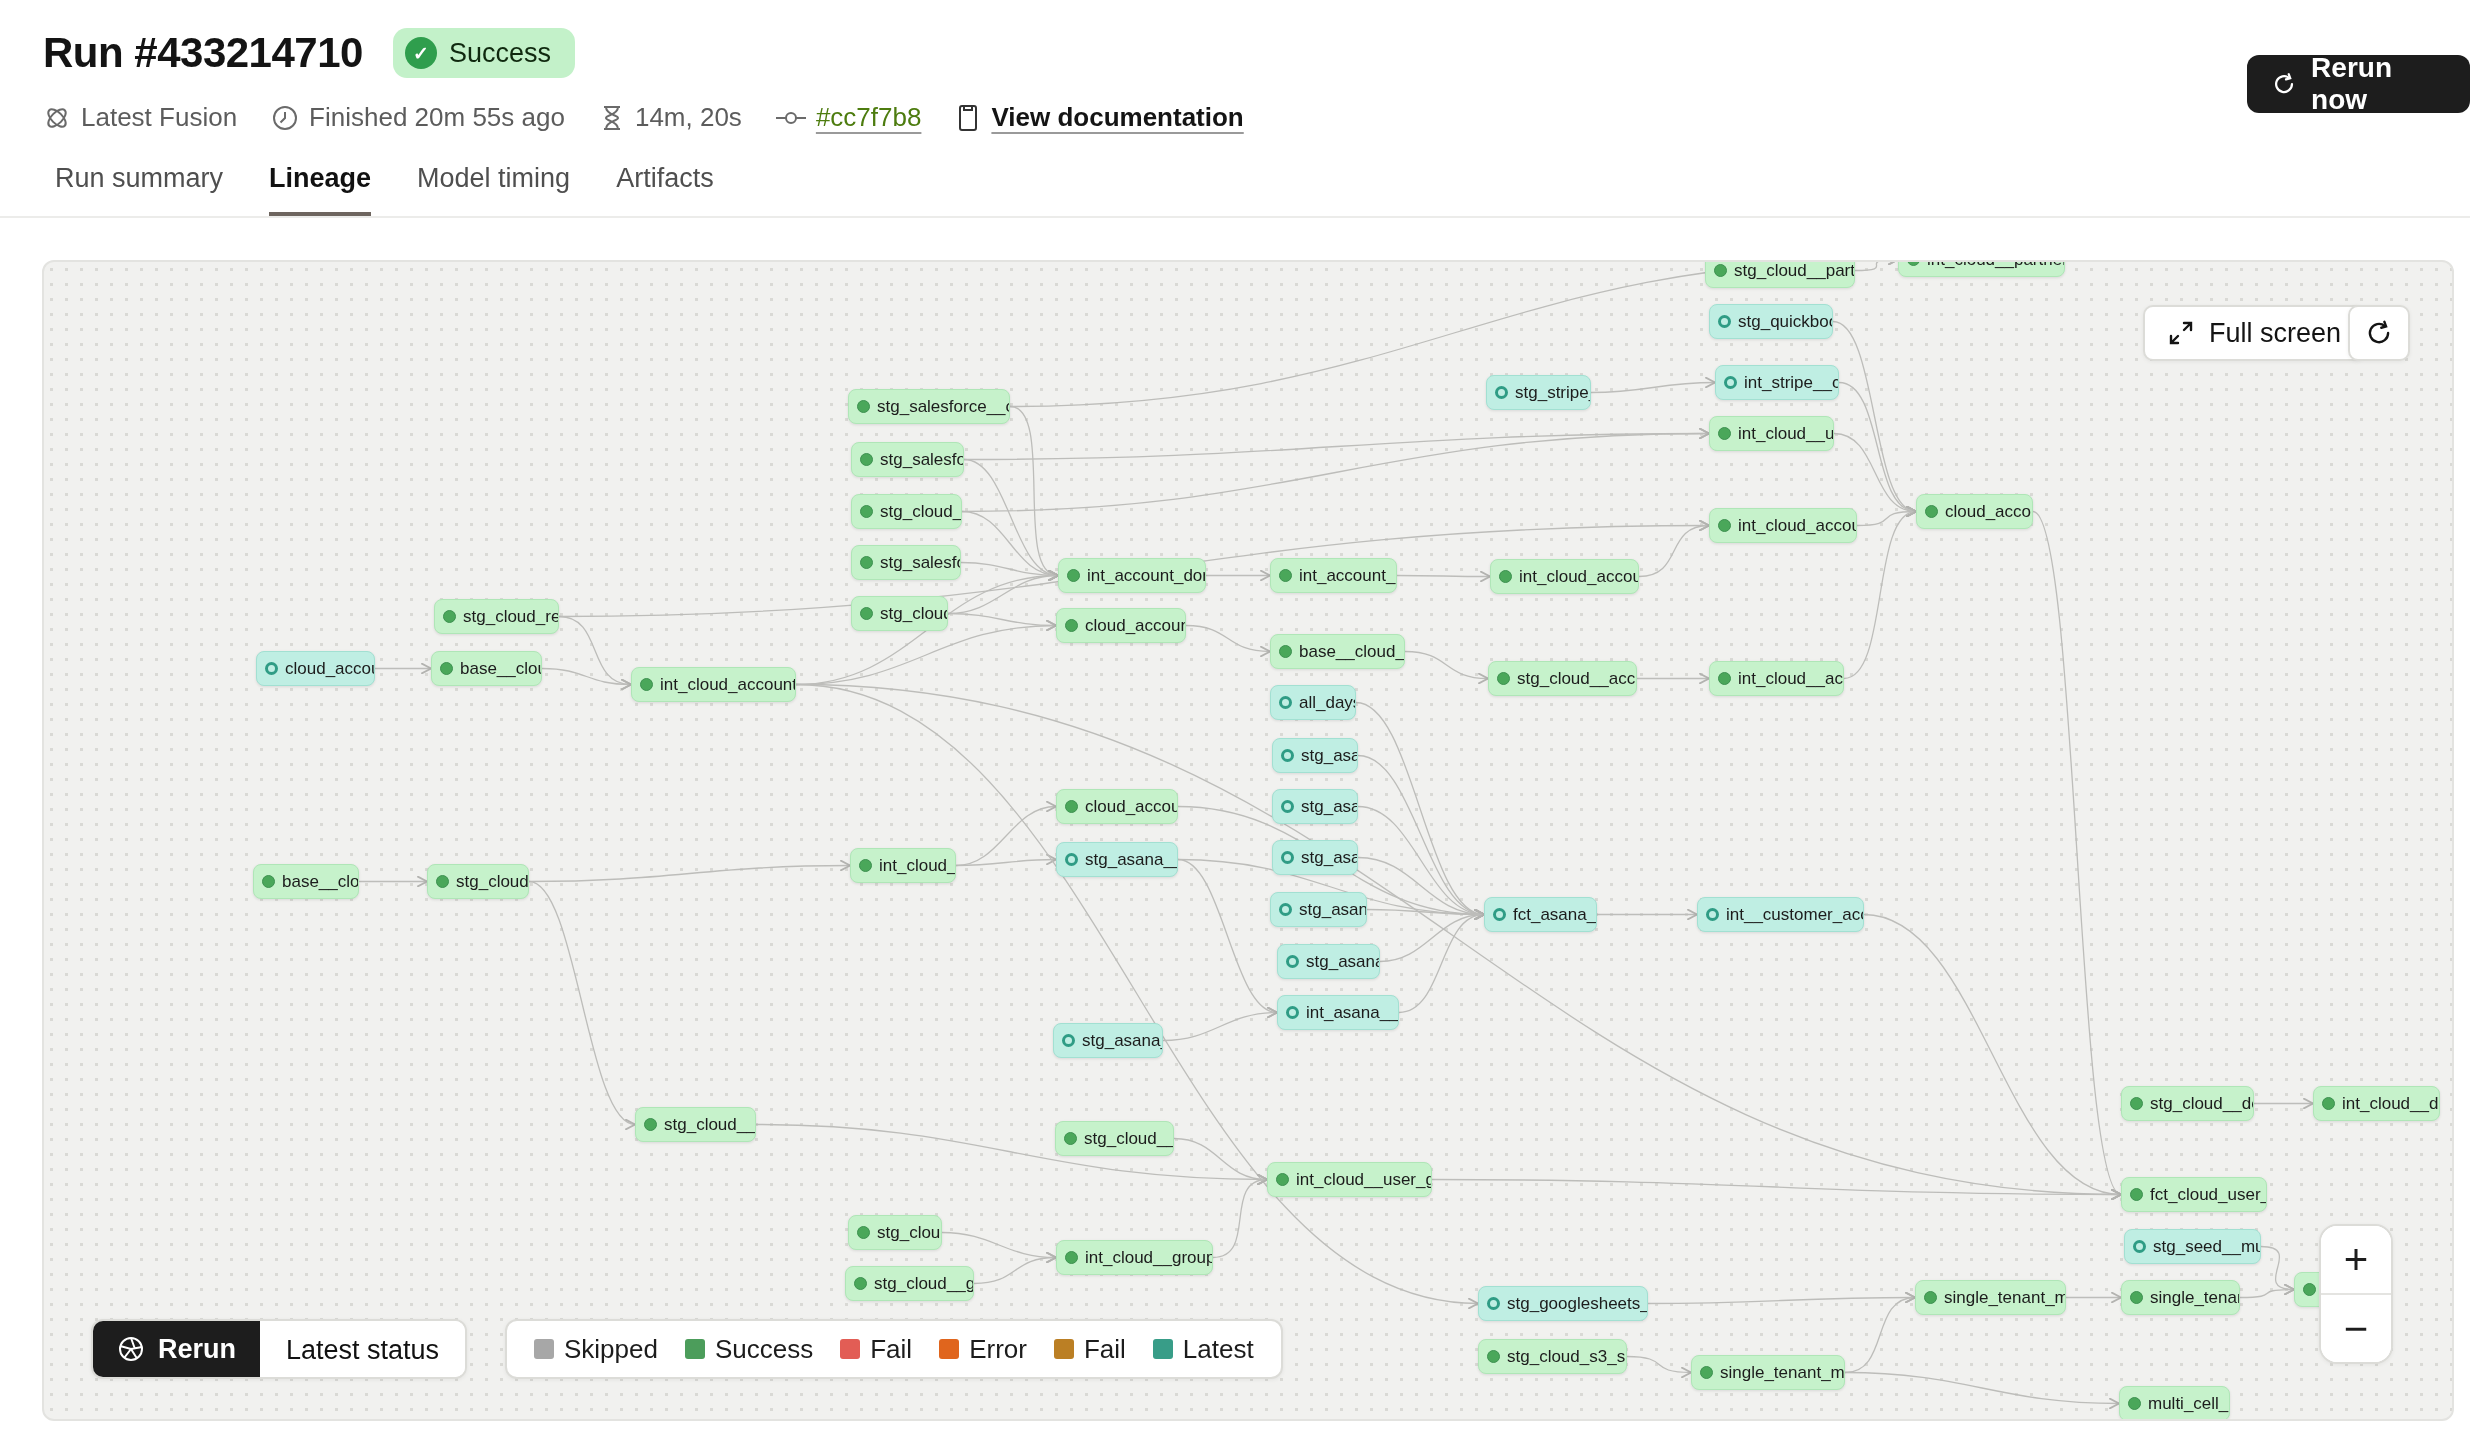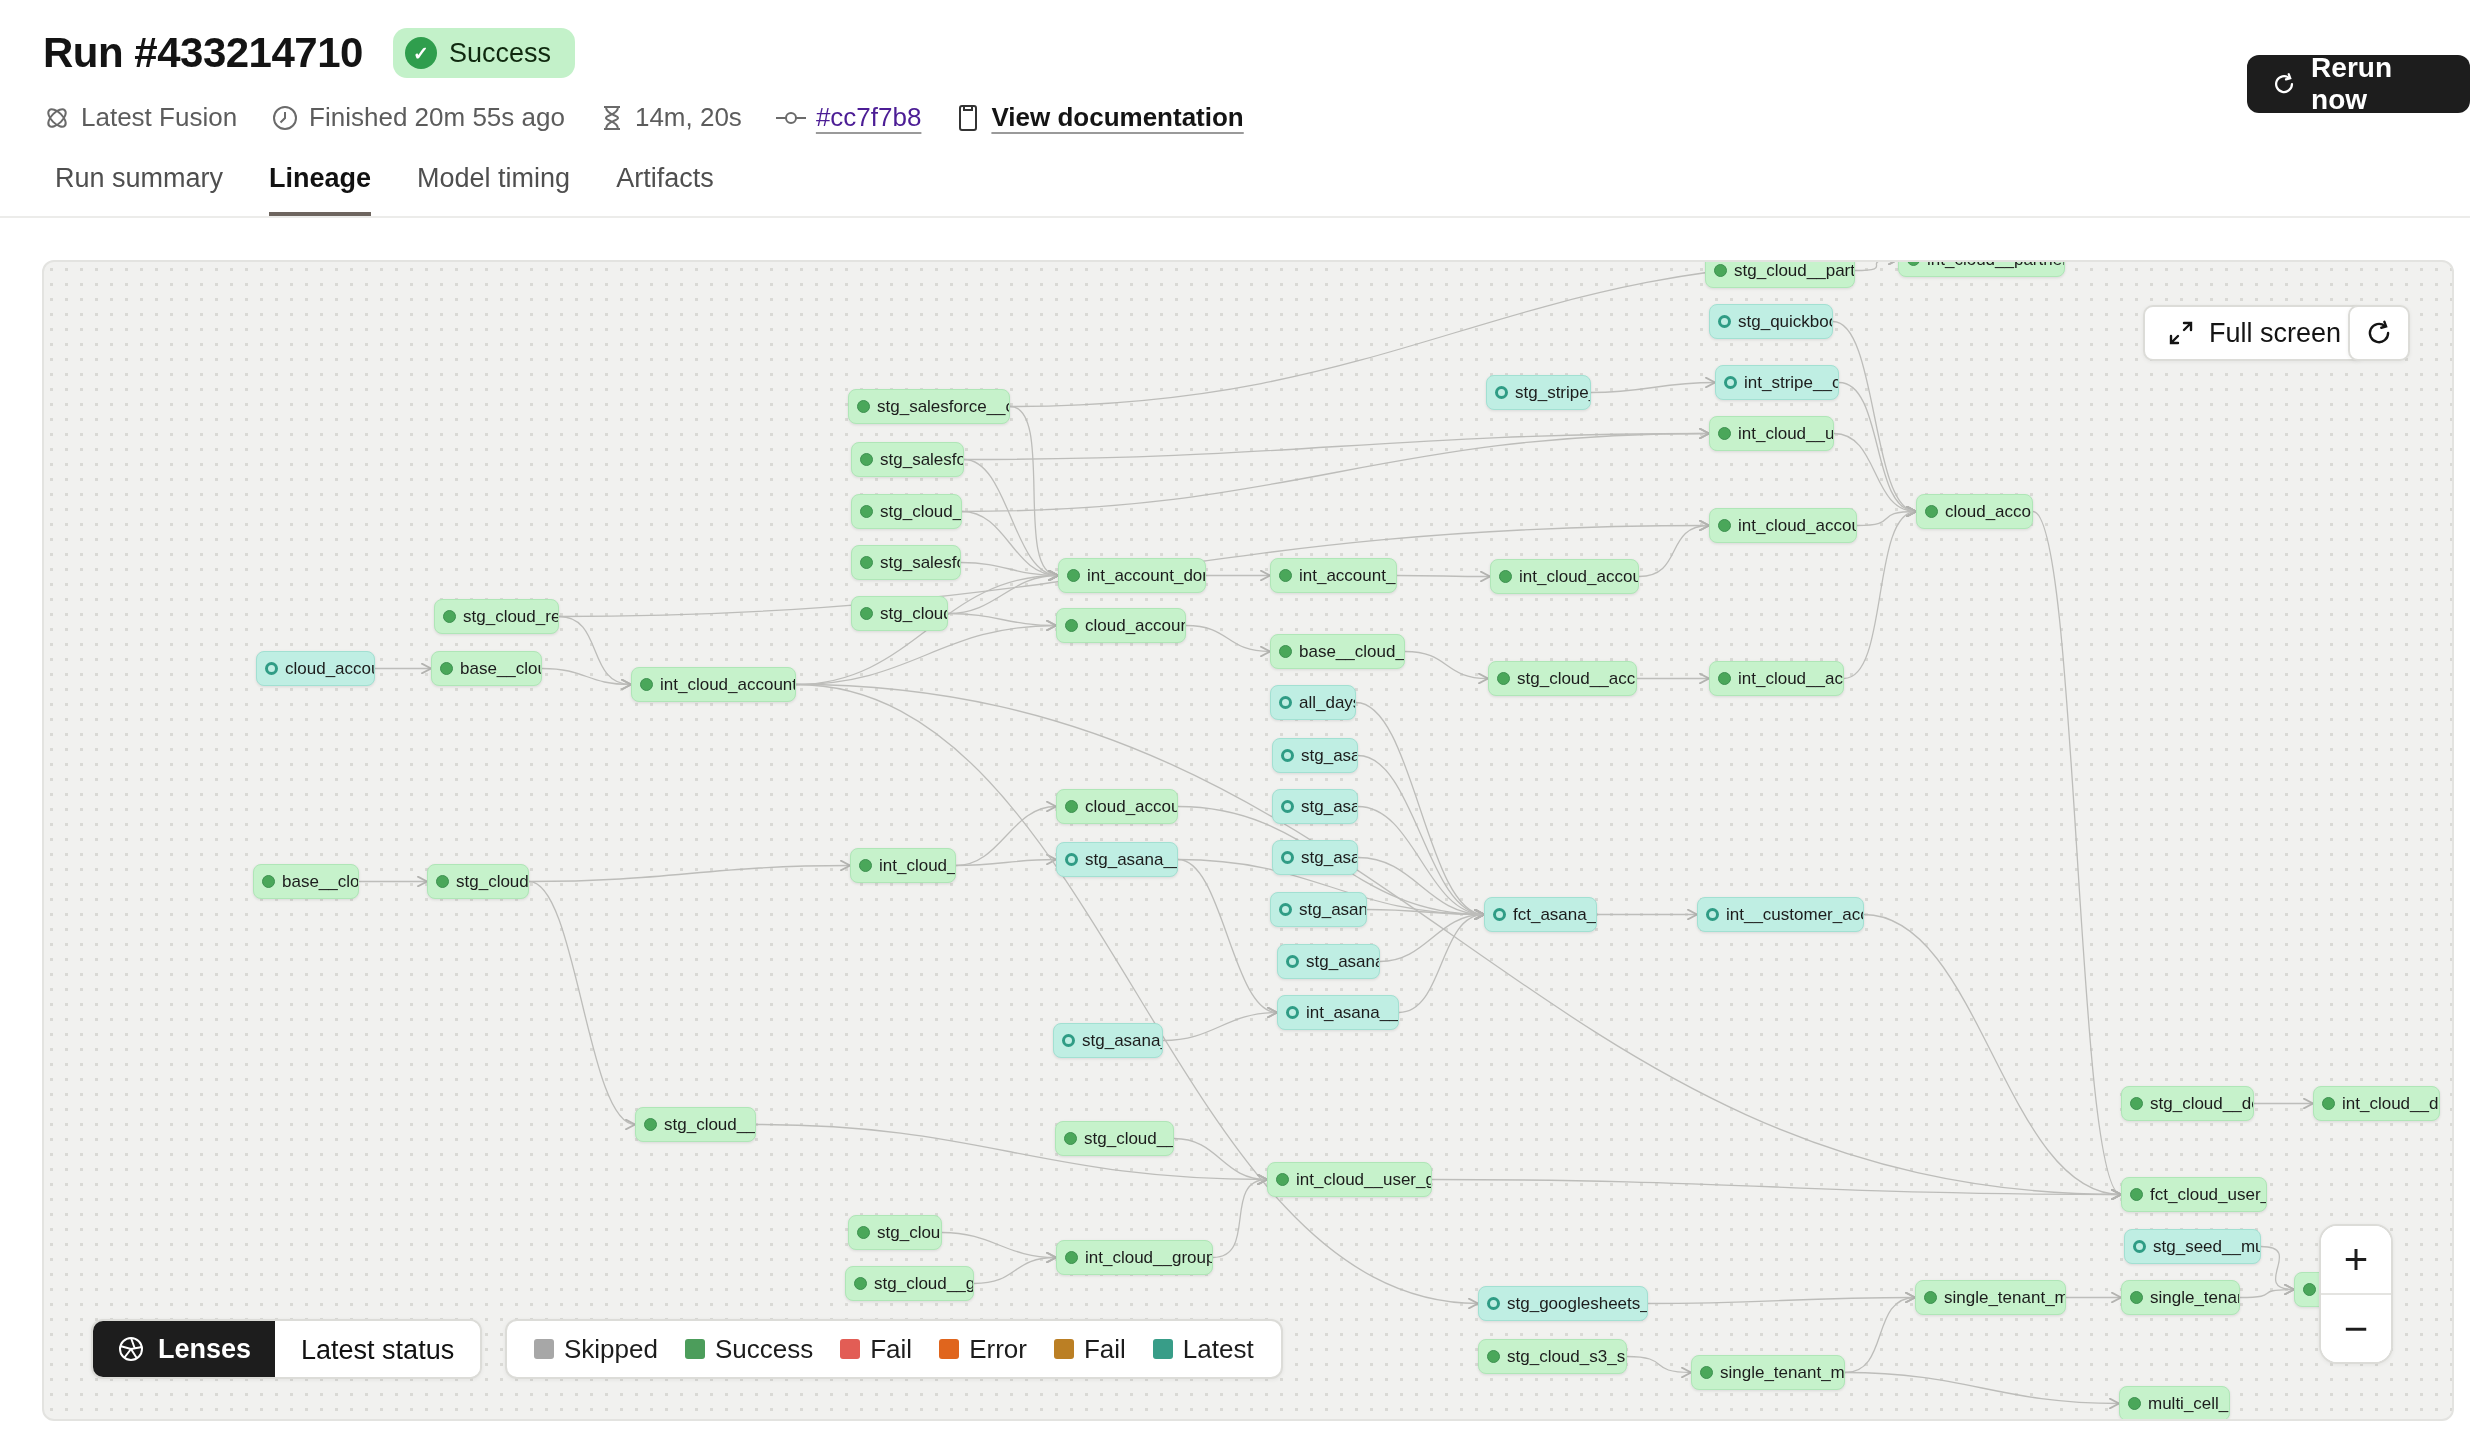--- a/index.html
+++ b/index.html
@@ -7,21 +7,21 @@
 
   
   .header { position:absolute; left:0; top:0; width:100%; }
   .title-row { display:flex; align-items:center; gap:30px; padding:28px 8px 0 43px; }
   .page-title { font-size:42px; font-weight:700; letter-spacing:-0.5px; color:#141414; }
   .status-badge { display:inline-flex; align-items:center; gap:12px; background:#c3f1c9; border-radius:14px; padding:9px 24px 9px 12px; font-size:27px; font-weight:500; color:#10290f; }
   .badge-check { width:32px; height:32px; border-radius:50%; background:#2f9e4d; color:#fff; display:flex; align-items:center; justify-content:center; font-size:19px; font-weight:700; }
   .meta-row { display:flex; align-items:center; gap:34px; padding:24px 0 0 43px; font-size:26px; color:#5c5c5c; }
   .meta-item { display:flex; align-items:center; gap:10px; }
   .meta-item svg { display:block; }
-  .commit-link { color:#4c1d95; text-decoration:underline; text-underline-offset:6px; text-decoration-color:#9a9a9a; cursor:pointer; }
+  .commit-link { color:#4d7c0f; text-decoration:underline; text-underline-offset:6px; text-decoration-color:#9a9a9a; cursor:pointer; }
   .docs-link { color:#141414; font-weight:700; text-decoration:underline; text-underline-offset:6px; text-decoration-color:#9a9a9a; cursor:pointer; }
   .tabs { display:flex; gap:46px; margin:30px 8px 0 55px; font-size:27px; color:#4f4f4f; position:relative; }
   .tabs::after { content:""; position:absolute; left:-55px; right:0; bottom:-2px; height:2px; background:#ececea; width:2470px; }
   .tab { padding-bottom:18px; cursor:pointer; position:relative; z-index:1; }
   .tab.active { color:#111; font-weight:700; border-bottom:4px solid #6e655f; }
   .rerun-btn { position:absolute; left:2247px; top:55px; height:58px; display:flex; align-items:center; gap:14px; background:#1d1d1d; color:#fff; font-size:28px; font-weight:600; border-radius:12px; padding:0 24px; cursor:pointer; }
 
   
   .canvas { position:absolute; left:42px; top:260px; width:2412px; height:1161px; background:#f1f1ef; border:2px solid #e3e3e0; border-radius:12px; overflow:hidden;
     background-image:radial-gradient(circle, #d9d9d5 1.5px, transparent 1.6px); background-size:15px 15px; }
@@ -431,21 +431,21 @@
     <div class="zoom-btn">+</div>
     <div class="zoom-btn">−</div>
   </div>
 
   <div class="lenses-group ctl">
     <div class="lenses-pill">
       <svg width="28" height="28" viewBox="0 0 28 28" fill="none" stroke="#fff" stroke-width="2">
         <circle cx="14" cy="14" r="11"></circle>
         <path d="M14 3 l4 11 M25 12 l-11 2 M20 23.5 L14 14 M7.5 22.5 L14 14 M3.2 11 L14 14"></path>
       </svg>
-      <span>Lenses</span>
+      <span>Rerun</span>
     </div>
     <div class="status-filter">
       <svg width="28" height="28" viewBox="0 0 28 28" fill="none" stroke="#141414" stroke-width="2">
         <rect x="3" y="3" width="22" height="22" rx="3"></rect>
           <path d="M7 16 l4 -6 3 7 3 -4 4 0"></path>
       </svg>
       <span>Latest status</span>
       <svg width="22" height="22" viewBox="0 0 22 22" fill="none" stroke="#141414" stroke-width="2.2" stroke-linecap="round">
         <path d="M5 8 l6 6 6 -6"></path>
       </svg>

